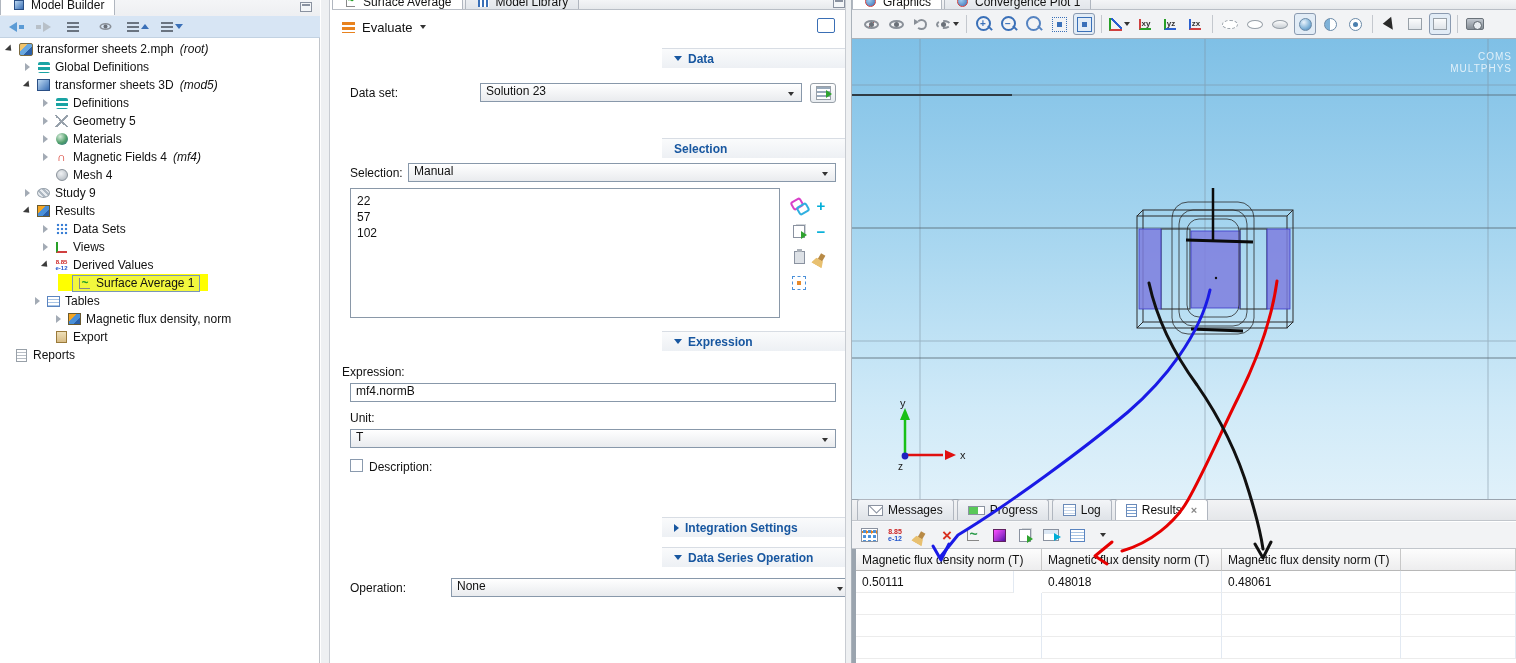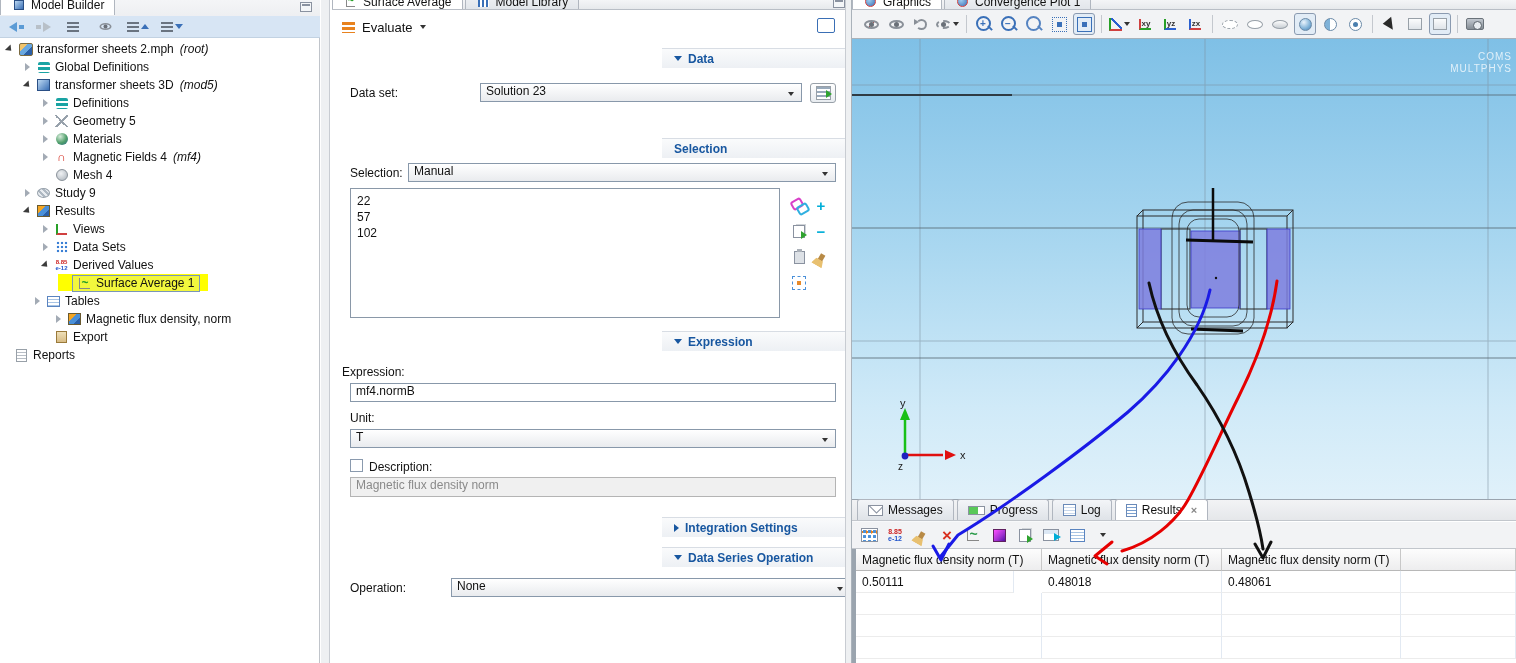--- a/index.html
+++ b/index.html
@@ -234,30 +234,30 @@
     <div class="trow" style="padding-left:22px">
       <span class="caret exp"></span>
       <span class="ticon">
           <span class="i-results"></span>
         </span>
       <span>Results</span>
     </div>
     <div class="trow" style="padding-left:40px">
       <span class="caret col"></span>
       <span class="ticon">
+          <span class="i-data"></span>
+        </span>
+      <span>Data Sets</span>
+    </div>
+    <div class="trow" style="padding-left:40px">
+      <span class="caret col"></span>
+      <span class="ticon">
           <span class="i-views"></span>
         </span>
       <span>Views</span>
-    </div>
-    <div class="trow" style="padding-left:40px">
-      <span class="caret col"></span>
-      <span class="ticon">
-          <span class="i-data"></span>
-        </span>
-      <span>Data Sets</span>
     </div>
     <div class="trow" style="padding-left:40px">
       <span class="caret exp"></span>
       <span class="ticon">
           <span class="i-derived">
             <span class="t">8.85</span>
             <span class="b">e-12</span>
           </span>
         </span>
       <span>Derived Values</span>
@@ -376,23 +376,20 @@
   <div class="lbl" style="left:12px;top:365px">Expression:</div>
   <div class="input" style="left:20px;top:383px;width:486px">
     <span>mf4.normB</span>
   </div>
   <div class="lbl" style="left:20px;top:411px">Unit:</div>
   <div class="combo" style="left:20px;top:429px;width:486px">
     <span>T</span>
   </div>
   <div class="cb" style="left:20px;top:459px"></div>
   <div class="lbl" style="left:39px;top:460px">Description:</div>
-  <div class="input disabled" style="left:20px;top:477px;width:486px;height:20px">
-    <span>Magnetic flux density norm</span>
-  </div>
 
   <div class="sec" style="top:517px">
     <span class="scar col"></span>
     <span>Integration Settings</span>
   </div>
 
   <div class="sec" style="top:547px">
     <span class="scar exp"></span>
     <span>Data Series Operation</span>
   </div>

